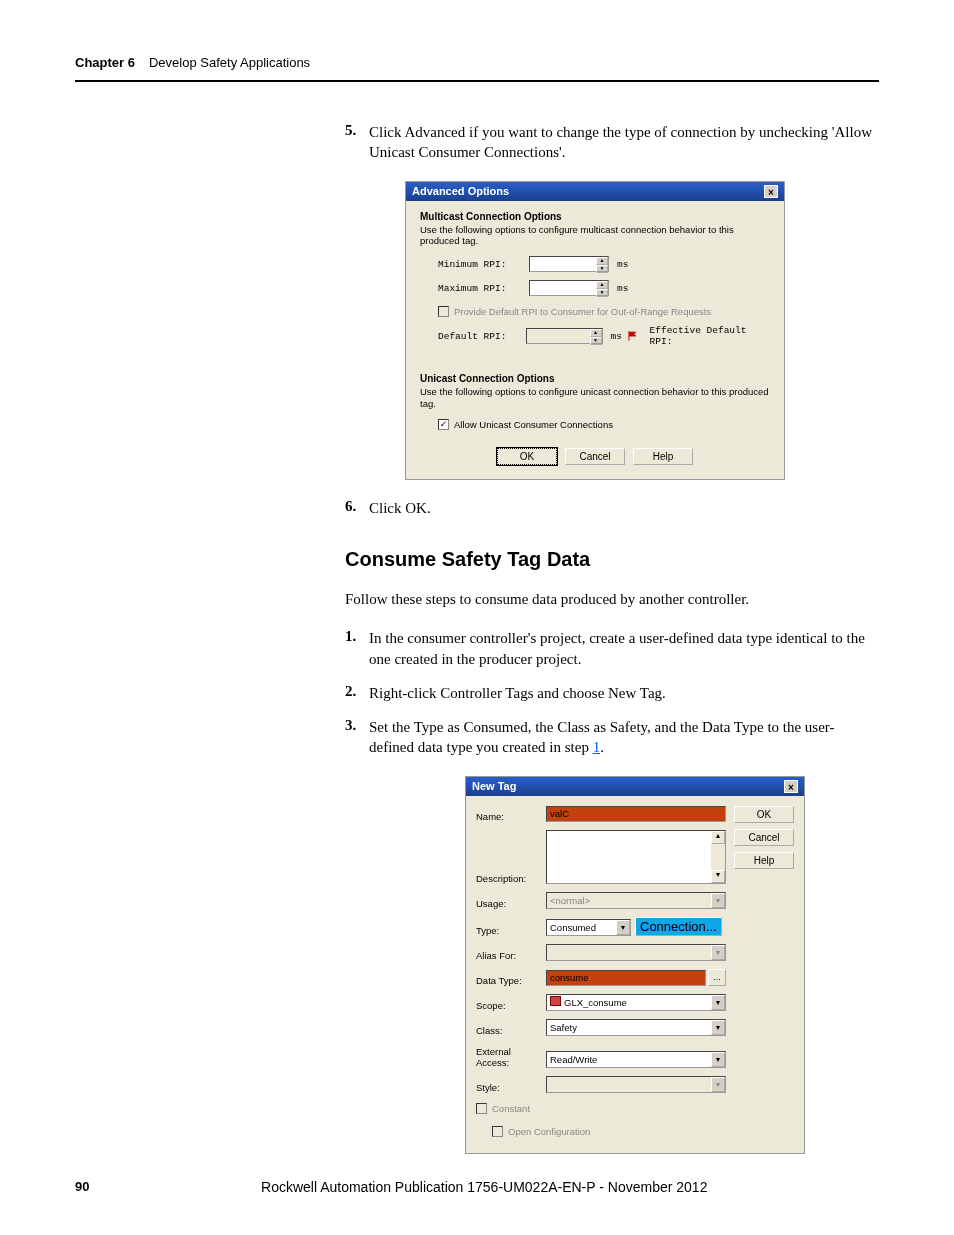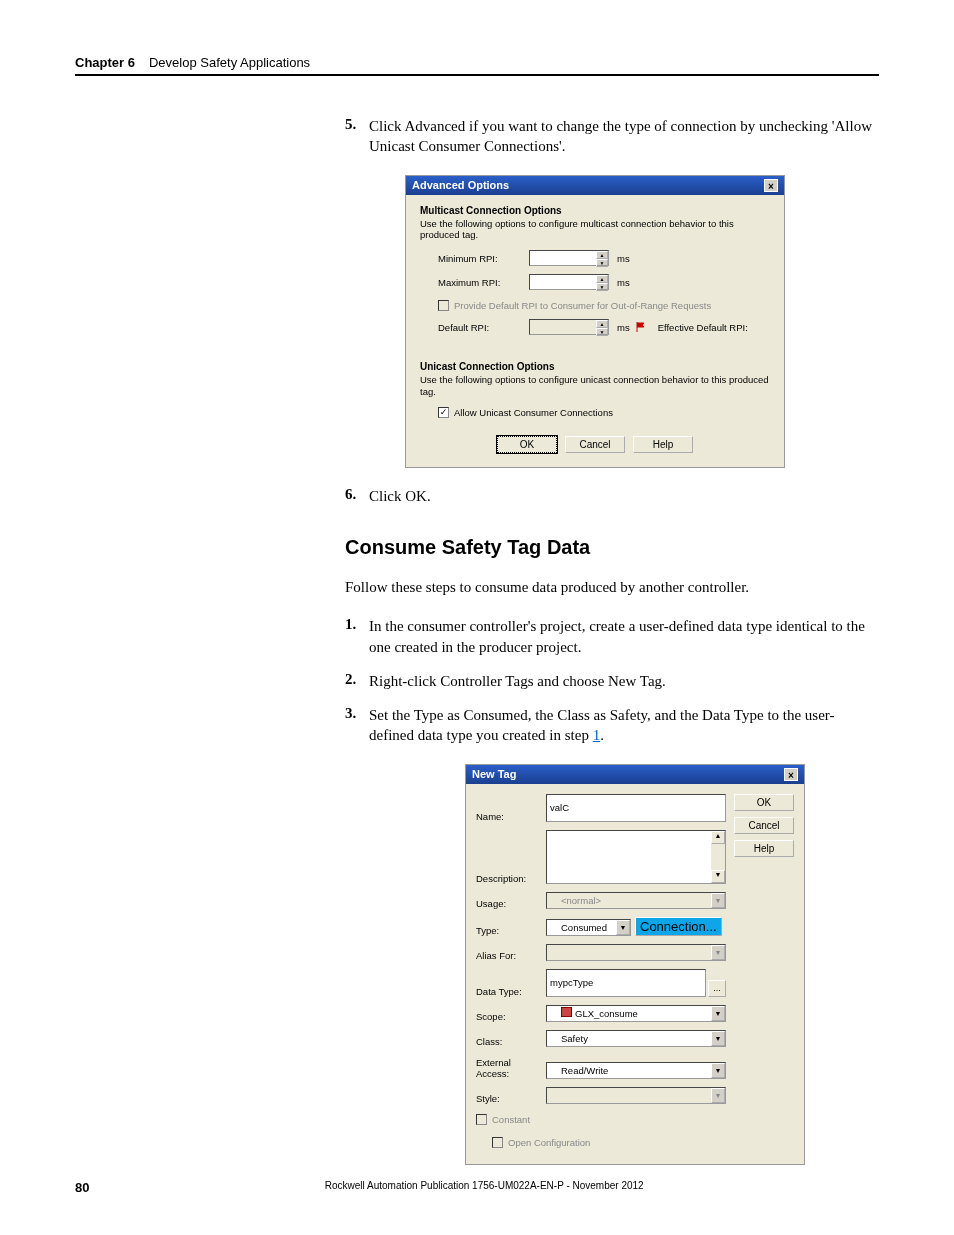--- a/index.html
+++ b/index.html
@@ -14,21 +14,21 @@
   .page {
     padding: 55px 75px 40px 75px;
     height: 100%;
     position: relative;
   }
   .header-row {
     display: flex;
     align-items: baseline;
     gap: 14px;
     border-bottom: 2px solid #000;
-    padding-bottom: 4px;
+    padding-bottom: 10px;
     margin-bottom: 40px;
   }
   .chapter-label {
     font-family: Arial, sans-serif;
     font-weight: bold;
     font-size: 13px;
   }
   .chapter-title {
     font-family: Arial, sans-serif;
     font-size: 13px;
@@ -93,20 +93,21 @@
   .section-desc {
     font-size: 9.5px;
     margin-bottom: 10px;
     line-height: 1.2;
   }
   .field-row {
     display: flex;
     align-items: center;
     margin: 8px 0 8px 18px;
     gap: 6px;
+    font-family: Liberation Mono, monospace;
   }
   .field-label {
     width: 85px;
     font-size: 9.5px;
   }
   .spin-input {
     width: 80px;
     height: 16px;
     background: #fff;
     border: 1px inset #999;
@@ -231,22 +232,22 @@
     align-items: flex-end;
     margin-bottom: 8px;
   }
   .nt-label {
     width: 70px;
     font-size: 9.5px;
     padding-top: 2px;
   }
   .nt-input {
     flex: 1;
-    height: 28px;
-    background: #ffffff;
+    height: 16px;
+    background: #c2410c;
     border: 1px inset #999;
     padding: 1px 3px;
     font-size: 9.5px;
     font-family: Tahoma, Arial, sans-serif;
     display: flex;
     align-items: center;
   }
   .nt-textarea {
     flex: 1;
     height: 54px;
@@ -272,21 +273,21 @@
     text-align: center;
   }
   .nt-select {
     flex: 1;
     height: 17px;
     background: #fff;
     border: 1px inset #999;
     display: flex;
     align-items: center;
     justify-content: space-between;
-    padding-left: 14px;
+    padding-left: 3px;
     font-size: 9.5px;
   }
   .nt-select.disabled {
     background: #ece9d8;
     color: #888;
   }
   .dd-arrow {
     width: 14px;
     height: 15px;
     background: #d4d0c8;
@@ -329,21 +330,21 @@
     display: flex;
     justify-content: space-between;
     font-size: 11px;
     font-family: Arial, sans-serif;
   }
   .footer .pageno {
     font-weight: bold;
     font-size: 13px;
   }
   .footer .pub {
-    font-size: 10px;
+    font-size: 14px;
   }
 </style>
 </head>
 <body>
 
 <div class="page">
   <div class="header-row">
     <span class="chapter-label">Chapter 6</span>
     <span class="chapter-title">Develop Safety Applications</span>
   </div>
@@ -501,21 +502,21 @@
           <div class="nt-row">
             <span class="nt-label">Alias For:</span>
             <div class="nt-select disabled">
               <span></span>
               <span class="dd-arrow">▼</span>
             </div>
           </div>
           <div class="nt-row">
             <span class="nt-label">Data Type:</span>
             <div class="nt-input">
-                <span>mypcType</span>
+                <span>consume</span>
               </div>
             <div class="ellipsis-btn">...</div>
           </div>
           <div class="nt-row">
             <span class="nt-label">Scope:</span>
             <div class="nt-select">
               <span><span class="scope-icon"></span><span>GLX_consume</span></span>
               <span class="dd-arrow">▼</span>
             </div>
           </div>
@@ -553,17 +554,17 @@
           <div class="dlg-btn" style="width:100%;">OK</div>
           <div class="dlg-btn" style="width:100%;">Cancel</div>
           <div class="dlg-btn" style="width:100%;">Help</div>
         </div>
       </div>
     </div>
 
   </div>
 
   <div class="footer">
-    <span class="pageno">80</span>
+    <span class="pageno">90</span>
     <span class="pub">Rockwell Automation Publication 1756-UM022A-EN-P - November 2012</span>
     <span></span>
   </div>
 </div>
 
 </body></html>

